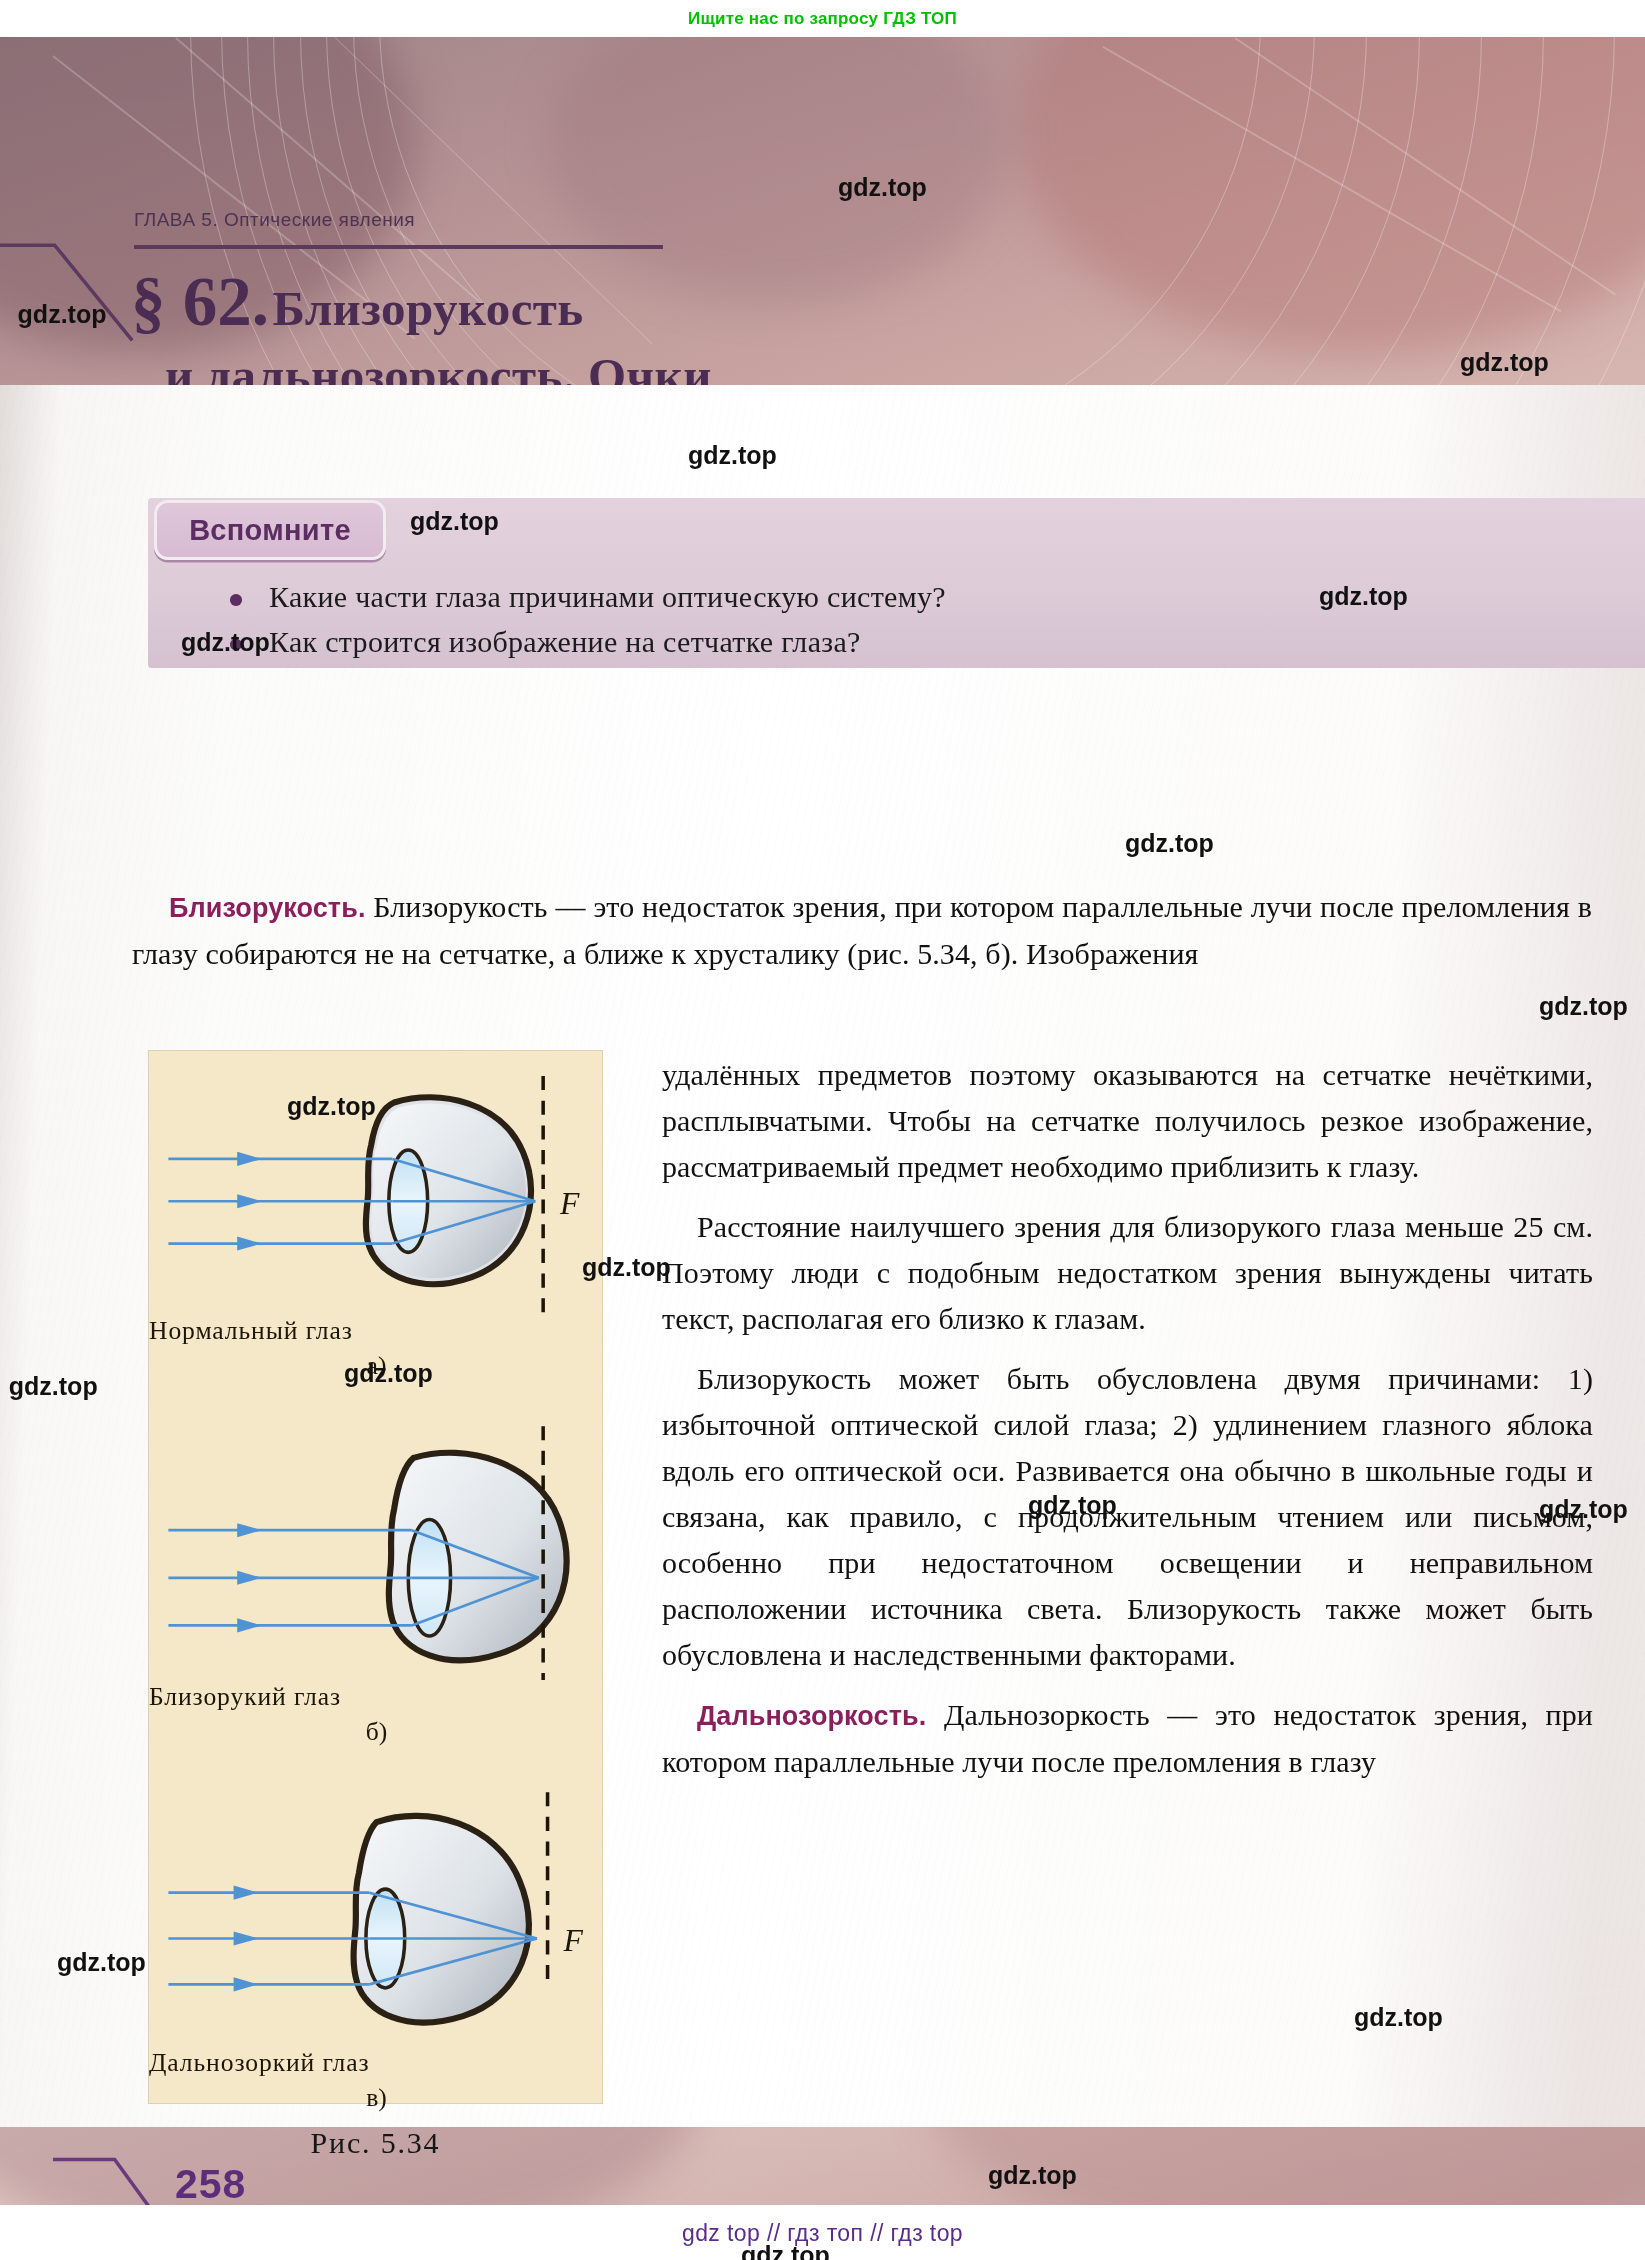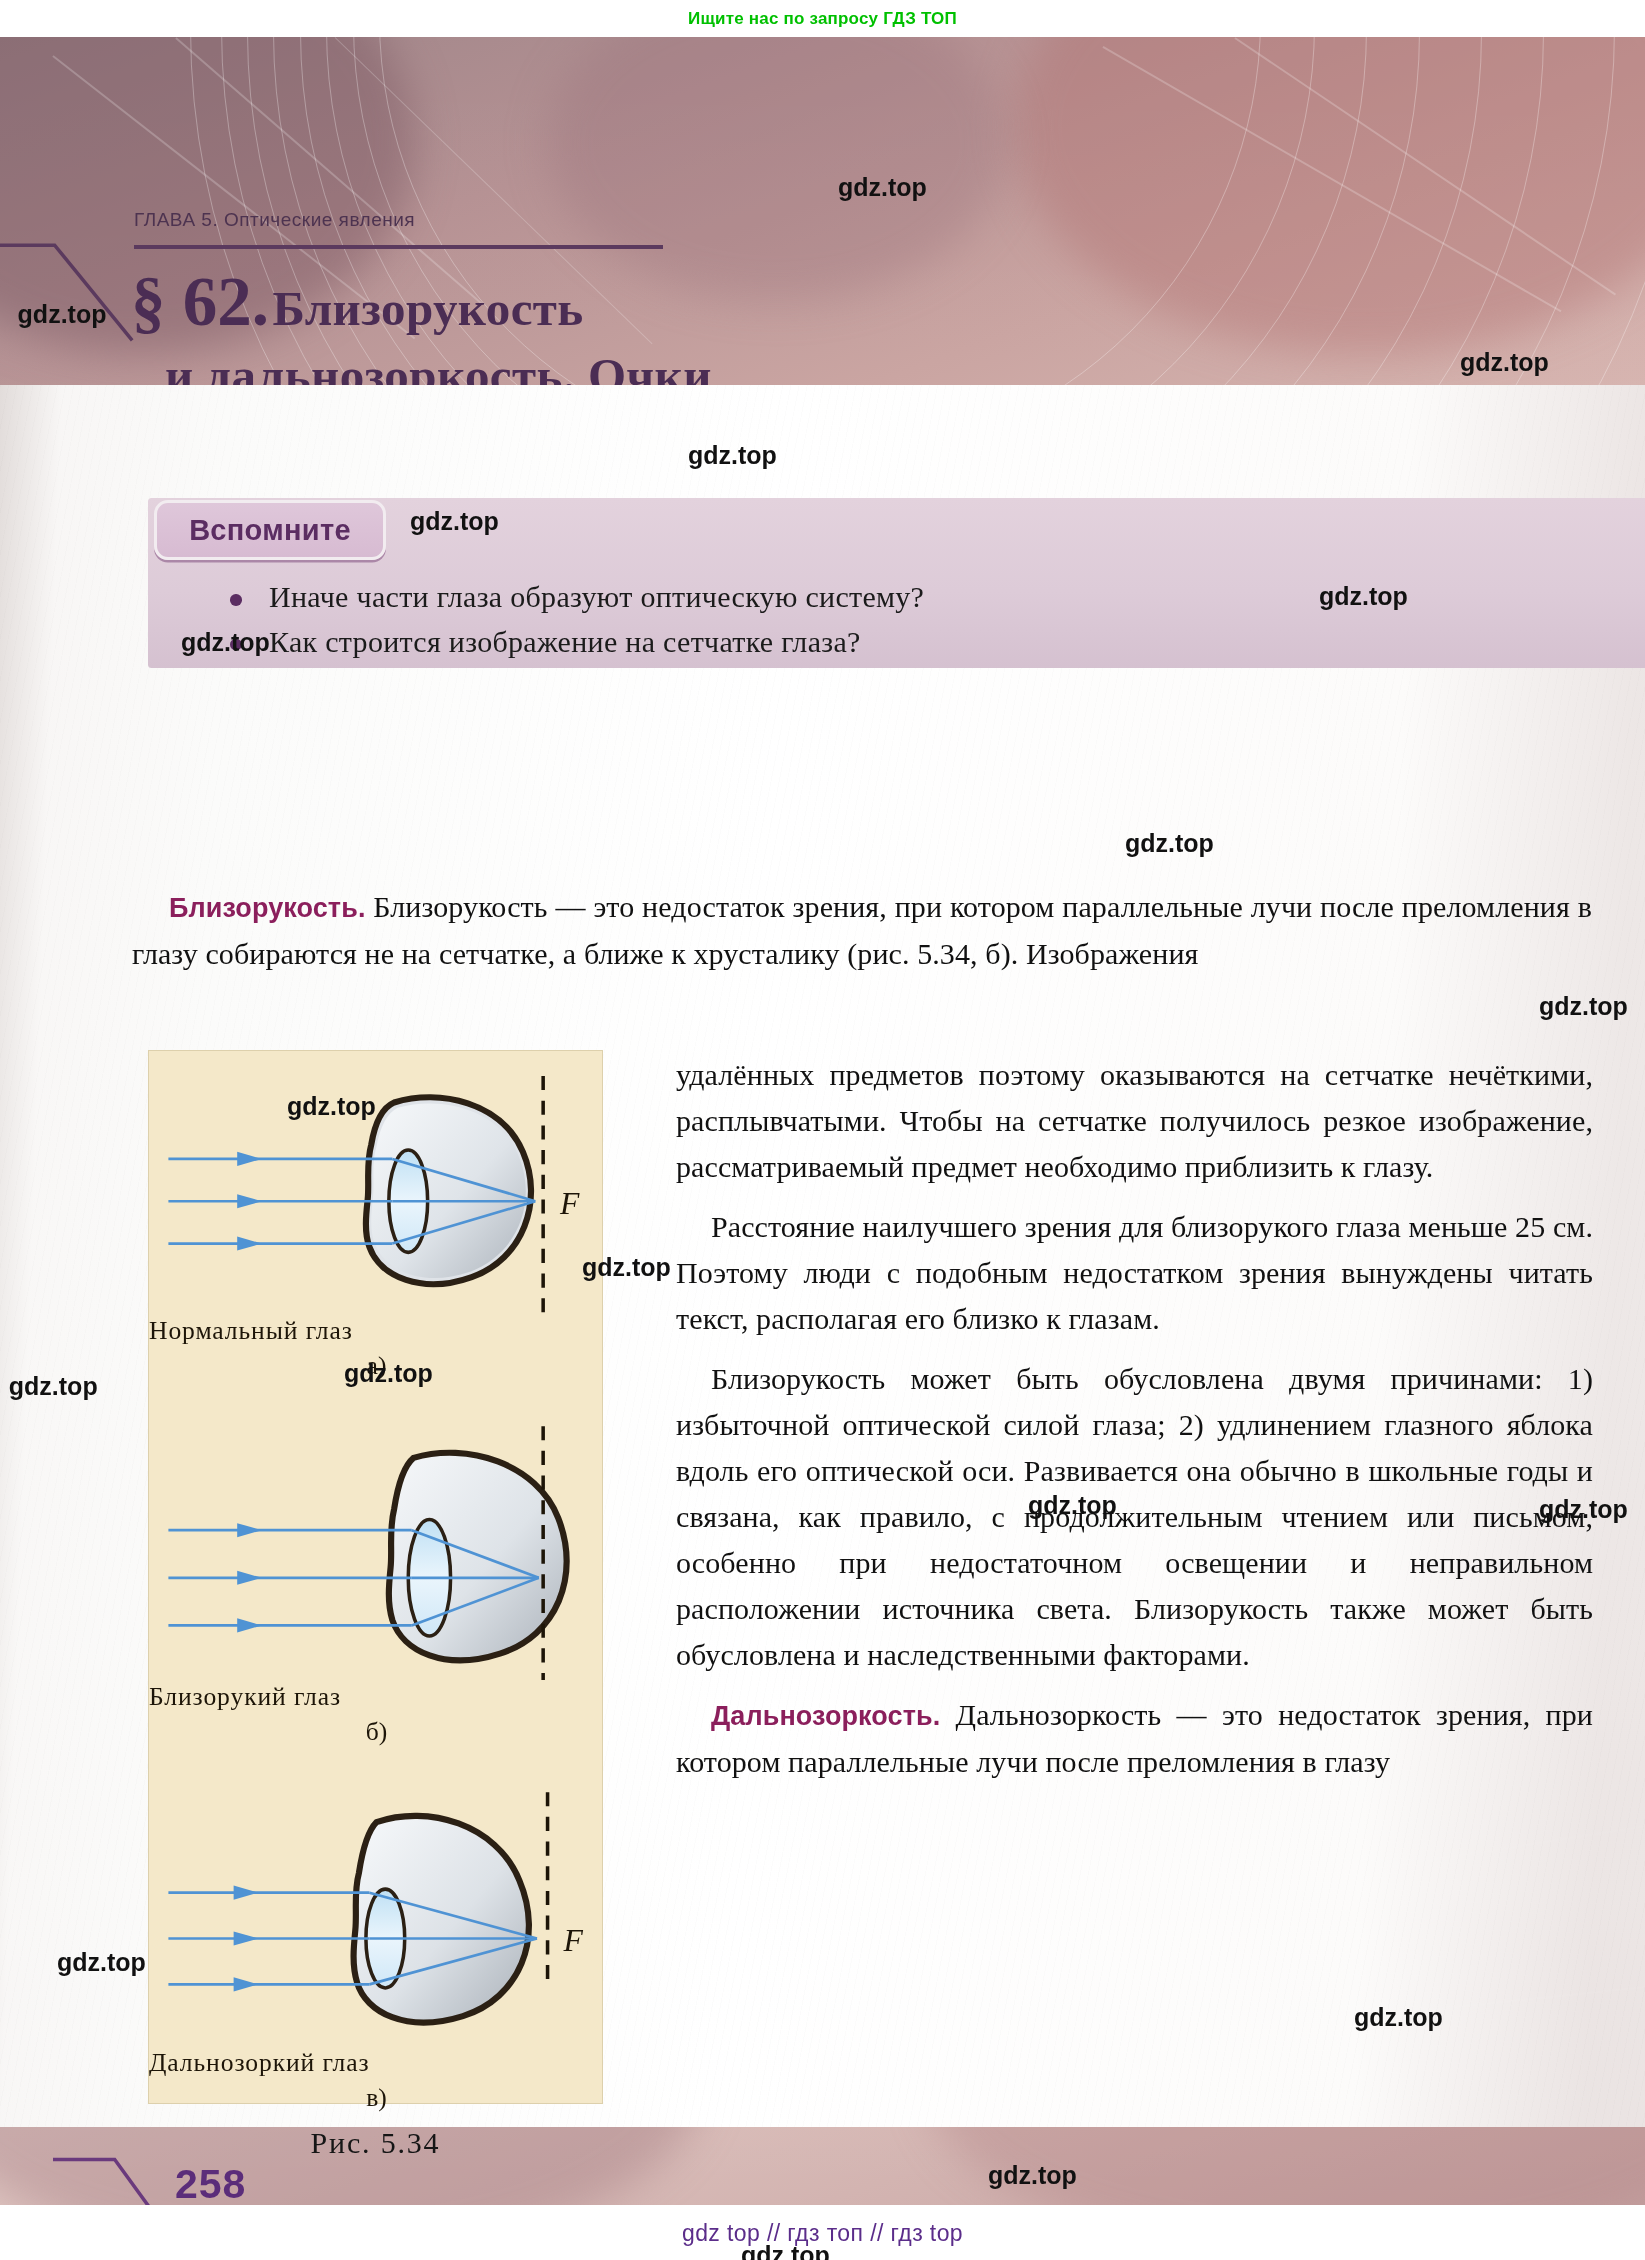--- a/index.html
+++ b/index.html
@@ -176,21 +176,21 @@
   #p-myopia { top: 847px; }
   .runin { color: #8b1f5c; font-weight: 700;
            font-family: "Liberation Sans", sans-serif; font-size: 27px; }
 
   
   #right-col {
     position: absolute; left: 662px; top: 1015px;
     width: 931px;
   }
   #right-col p {
-    margin: 0 0 14px 14px;
+    margin: 0 0 14px 0;
     font-family: "Liberation Serif", serif;
     font-size: 30px; line-height: 46px;
     color: #111; text-align: justify;
     text-indent: 35px;
     letter-spacing: 0.1px;
   }
   #right-col p.noind { text-indent: 0; }
 
   
   #figure {
@@ -300,21 +300,21 @@
     <div id="title-l2">и дальнозоркость. Очки</div>
   </div>
 
   <div id="paper"></div>
 
   <div id="recall-box"></div>
   <div id="recall-tab">
     <span class="txt">Вспомните</span>
   </div>
   <ul id="recall-list">
-    <li>Иначе части глаза образуют оптическую систему?</li>
+    <li>Какие части глаза причинами оптическую систему?</li>
     <li>Как строится изображение на сетчатке глаза?</li>
   </ul>
 
 
   <div class="fullpara" id="p-myopia">
     <span class="runin" style="margin-left:37px;">Близорукость.</span>
     <span>Близорукость — это недостаток зрения, при котором параллельные лучи после преломления в глазу собираются не на сетчатке, а ближе к хрусталику (рис. 5.34, б). Изображения</span>
   </div>
 
   <div id="right-col">

